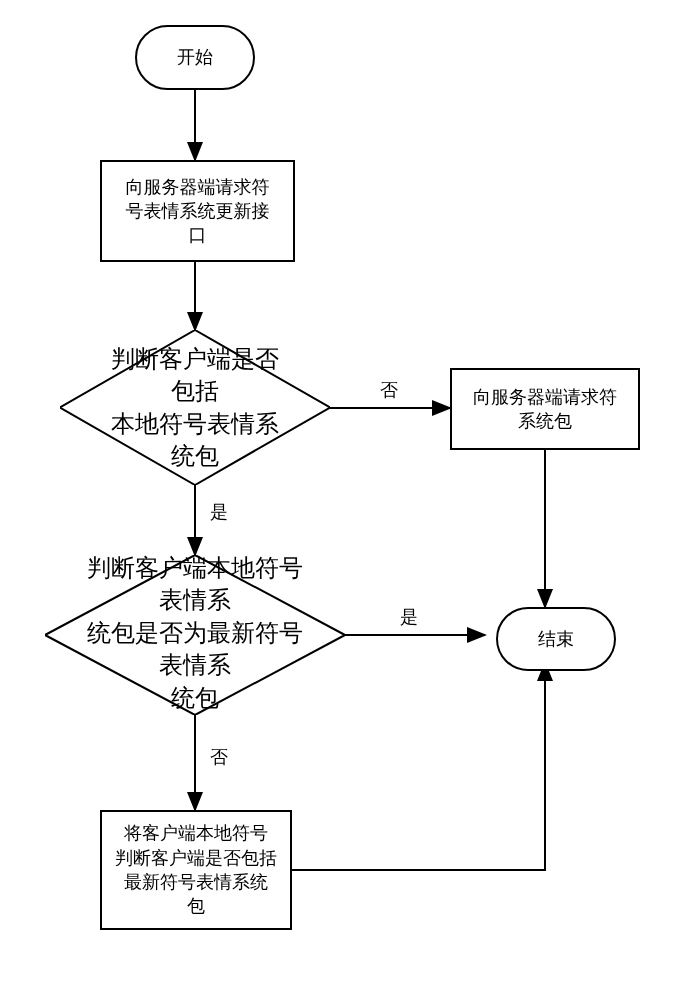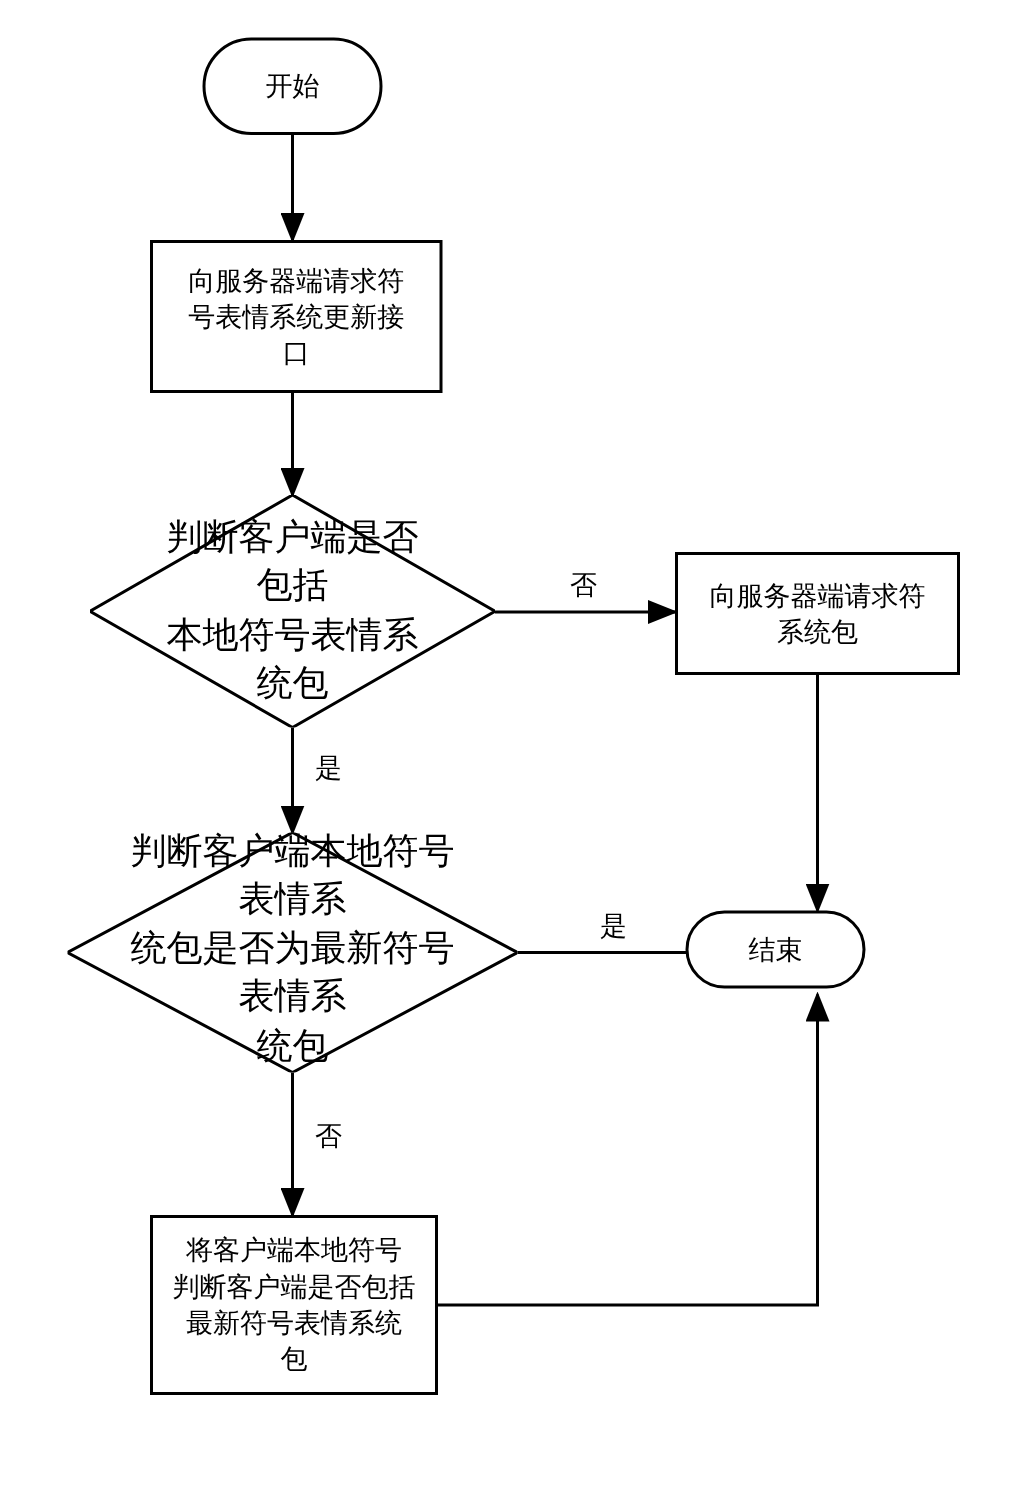--- a/index.html
+++ b/index.html
@@ -120,21 +120,21 @@
   <svg width="300" height="160">
       <polygon points="150,0 300,80 150,160 0,80" fill="#fff" stroke="#000" stroke-width="2"></polygon>
     </svg>
   <div class="label" style="padding:0 32px;font-family:Liberation Mono, monospace;">
       <span style="white-space:pre-line;">判断客户端本地符号表情系
 统包是否为最新符号表情系
 统包</span>
     </div>
 </div>
 
-<div class="node terminator" style="left:457px; top:607px; width:120px; height:52px;">
+<div class="node terminator" style="left:496px; top:607px; width:120px; height:64px;">
   <span>结束</span>
 </div>
 
 <div class="node process" style="left:100px; top:810px; width:192px; height:120px;">
   <span style="white-space:pre-line;">将客户端本地符号
 判断客户端是否包括
 最新符号表情系统
 包</span>
 </div>
 

